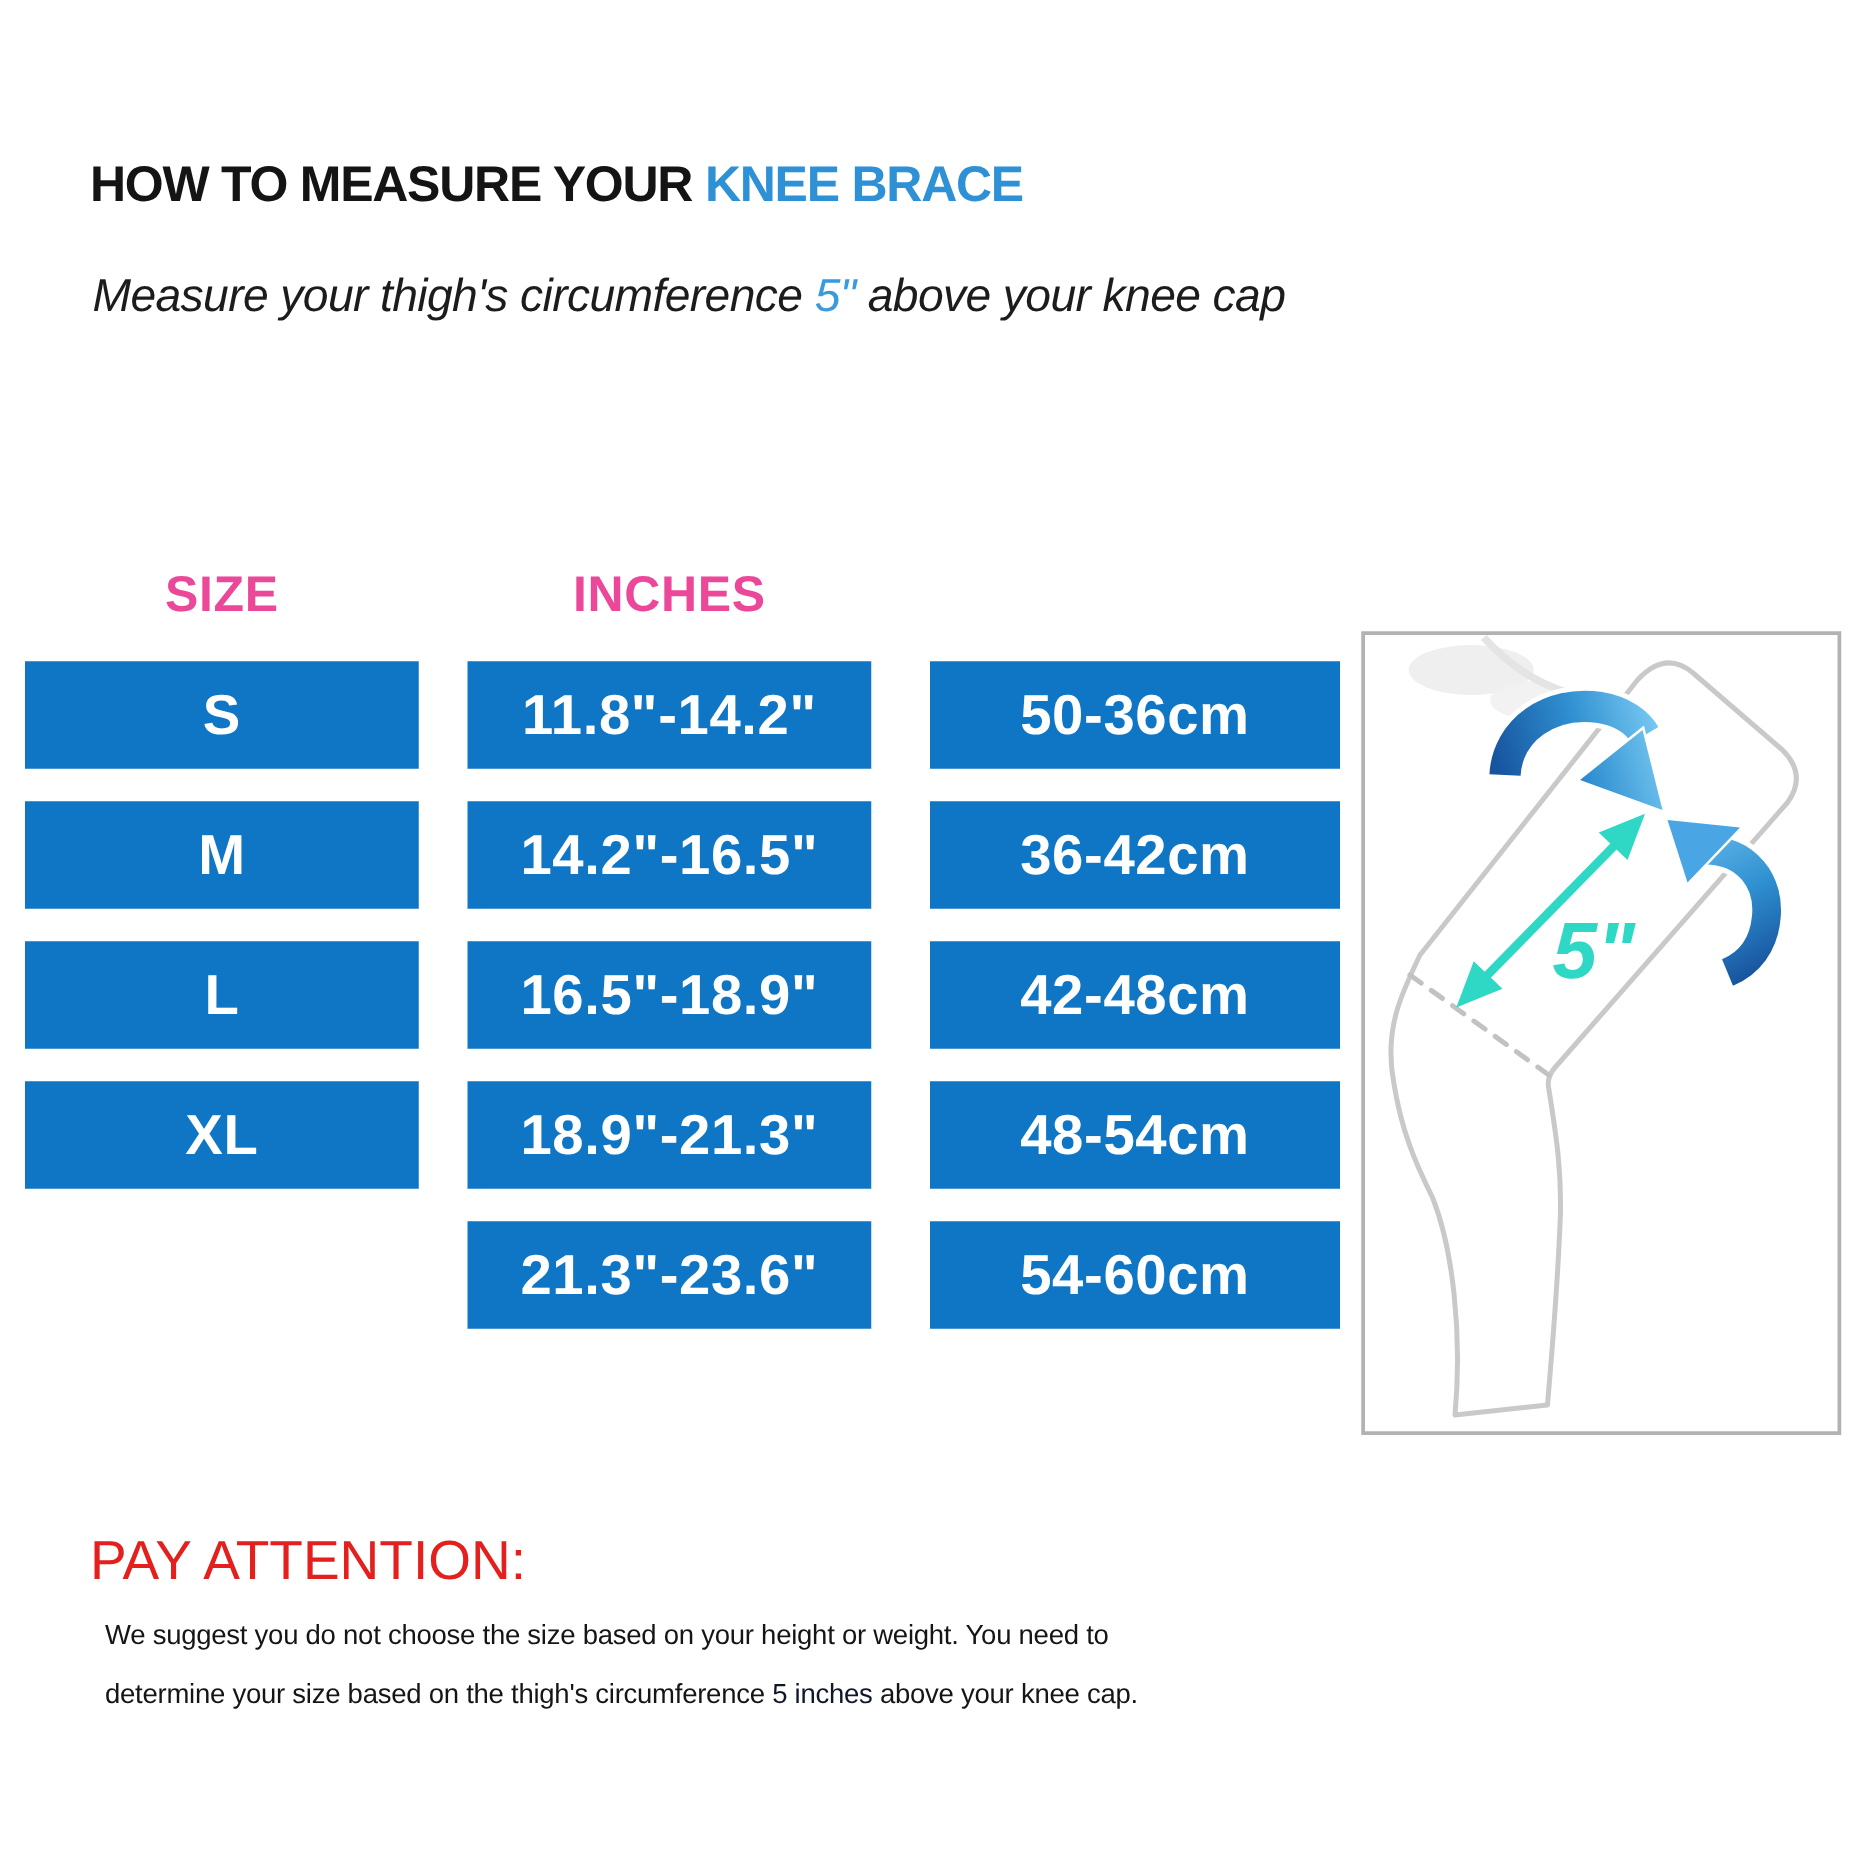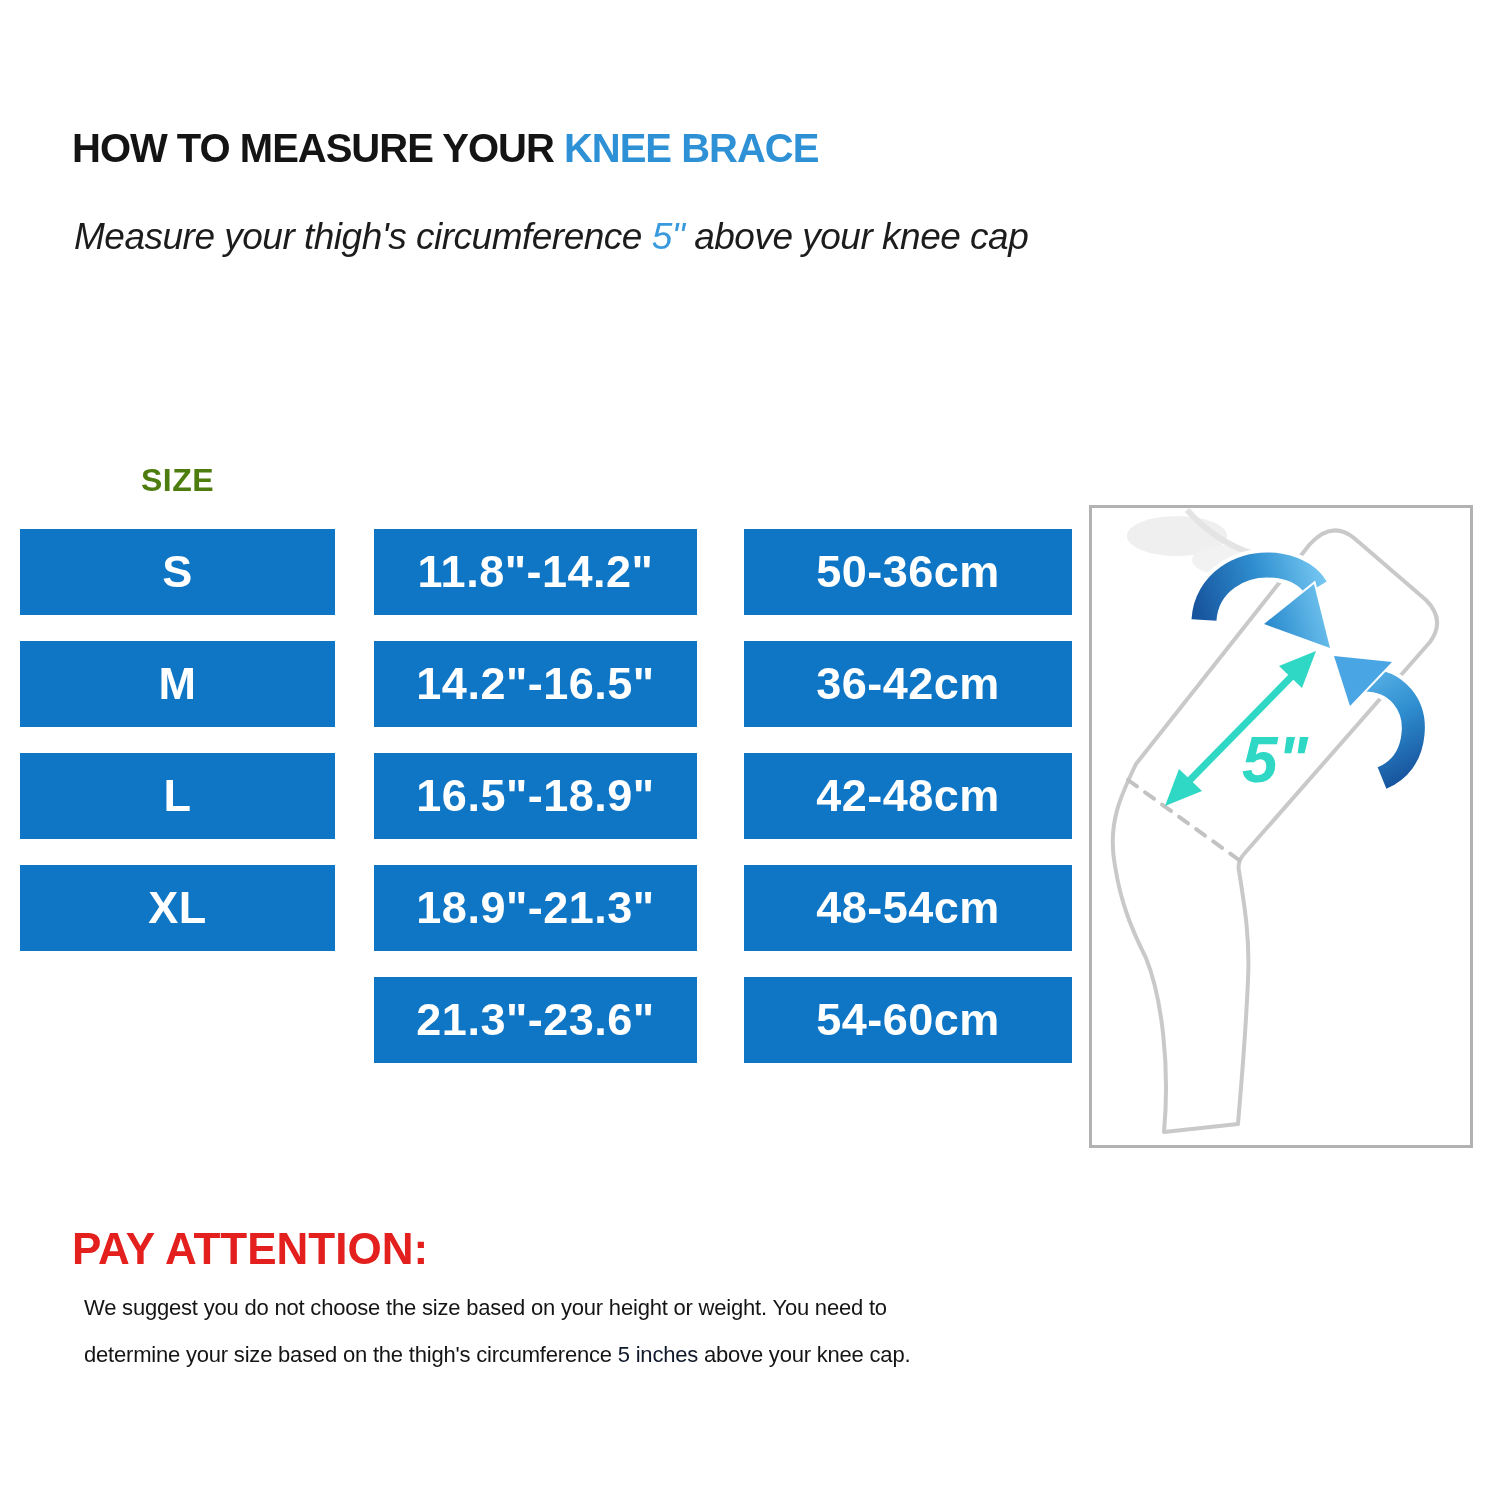--- a/index.html
+++ b/index.html
@@ -32,42 +32,42 @@
     display: grid;
     grid-template-columns: 315px 39px 323px 47px 328px;
     grid-template-rows: 47px repeat(5, 86px);
     row-gap: 26px;
   }
   .c1 { grid-column: 1; }
   .c2 { grid-column: 3; }
   .c3 { grid-column: 5; }
   .thead {
     display: flex; align-items: flex-end; justify-content: center;
-    font-weight: bold; font-size: 32px; color: #4d7c0f;
+    font-weight: bold; font-size: 40px; color: #ec4899;
     padding-bottom: 4px; letter-spacing: 0.5px;
   }
   .cell {
     background: #0f76c6; color: #ffffff;
     font-weight: bold; font-size: 45px;
     display: flex; align-items: center; justify-content: center;
     letter-spacing: 0.5px;
   }
 
   
   .illus {
     position: absolute; left: 1089px; top: 505px;
     width: 378px; height: 637px;
     border: 3px solid #b2b2b2; background: #ffffff;
   }
   .illus svg { display: block; }
 
   
   .attention-heading {
     position: absolute; left: 72px; top: 1224px;
-    font-size: 44px; font-weight: bold; color: #e3201d;
+    font-size: 44px; font-weight: normal; color: #e3201d;
     white-space: nowrap;
   }
   .attention-body {
     position: absolute; left: 84px; top: 1284px;
     font-size: 22px; color: #151515; line-height: 47px;
     white-space: nowrap; letter-spacing: -0.2px;
   }
   .attention-body .red { color: #0f172a; }
 </style>
 </head>
@@ -78,20 +78,21 @@
   <div class="title">
     <span>HOW TO MEASURE YOUR </span><span class="blue">KNEE BRACE</span>
   </div>
 
   <div class="subtitle">
     <span>Measure your thigh's circumference </span><span class="blue">5"</span><span> above your knee cap</span>
   </div>
 
   <div class="size-grid">
     <div class="thead c1">SIZE</div>
+    <div class="thead c2">INCHES</div>
 
     <div class="cell c1">S</div>
     <div class="cell c2">11.8"-14.2"</div>
     <div class="cell c3">50-36cm</div>
 
     <div class="cell c1">M</div>
     <div class="cell c2">14.2"-16.5"</div>
     <div class="cell c3">36-42cm</div>
 
     <div class="cell c1">L</div>

